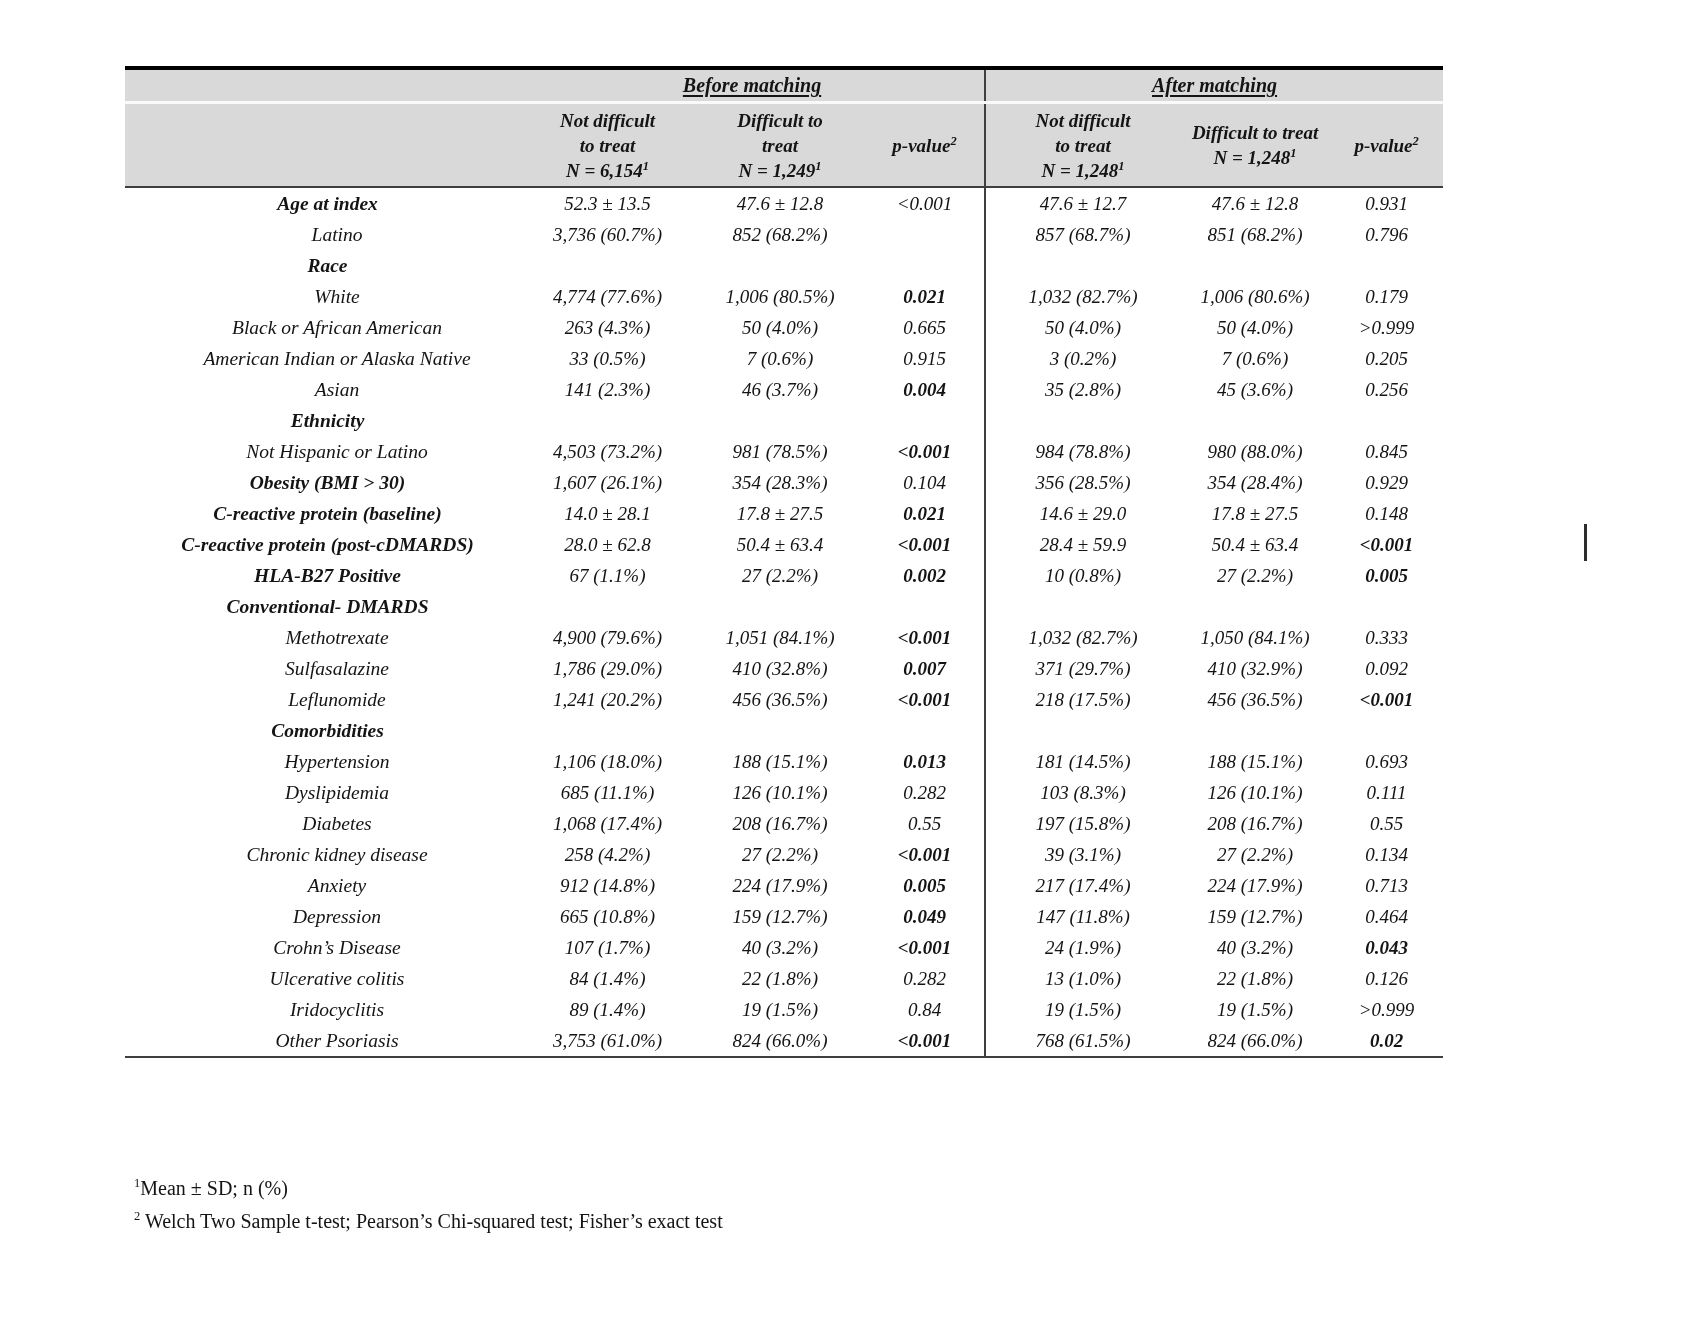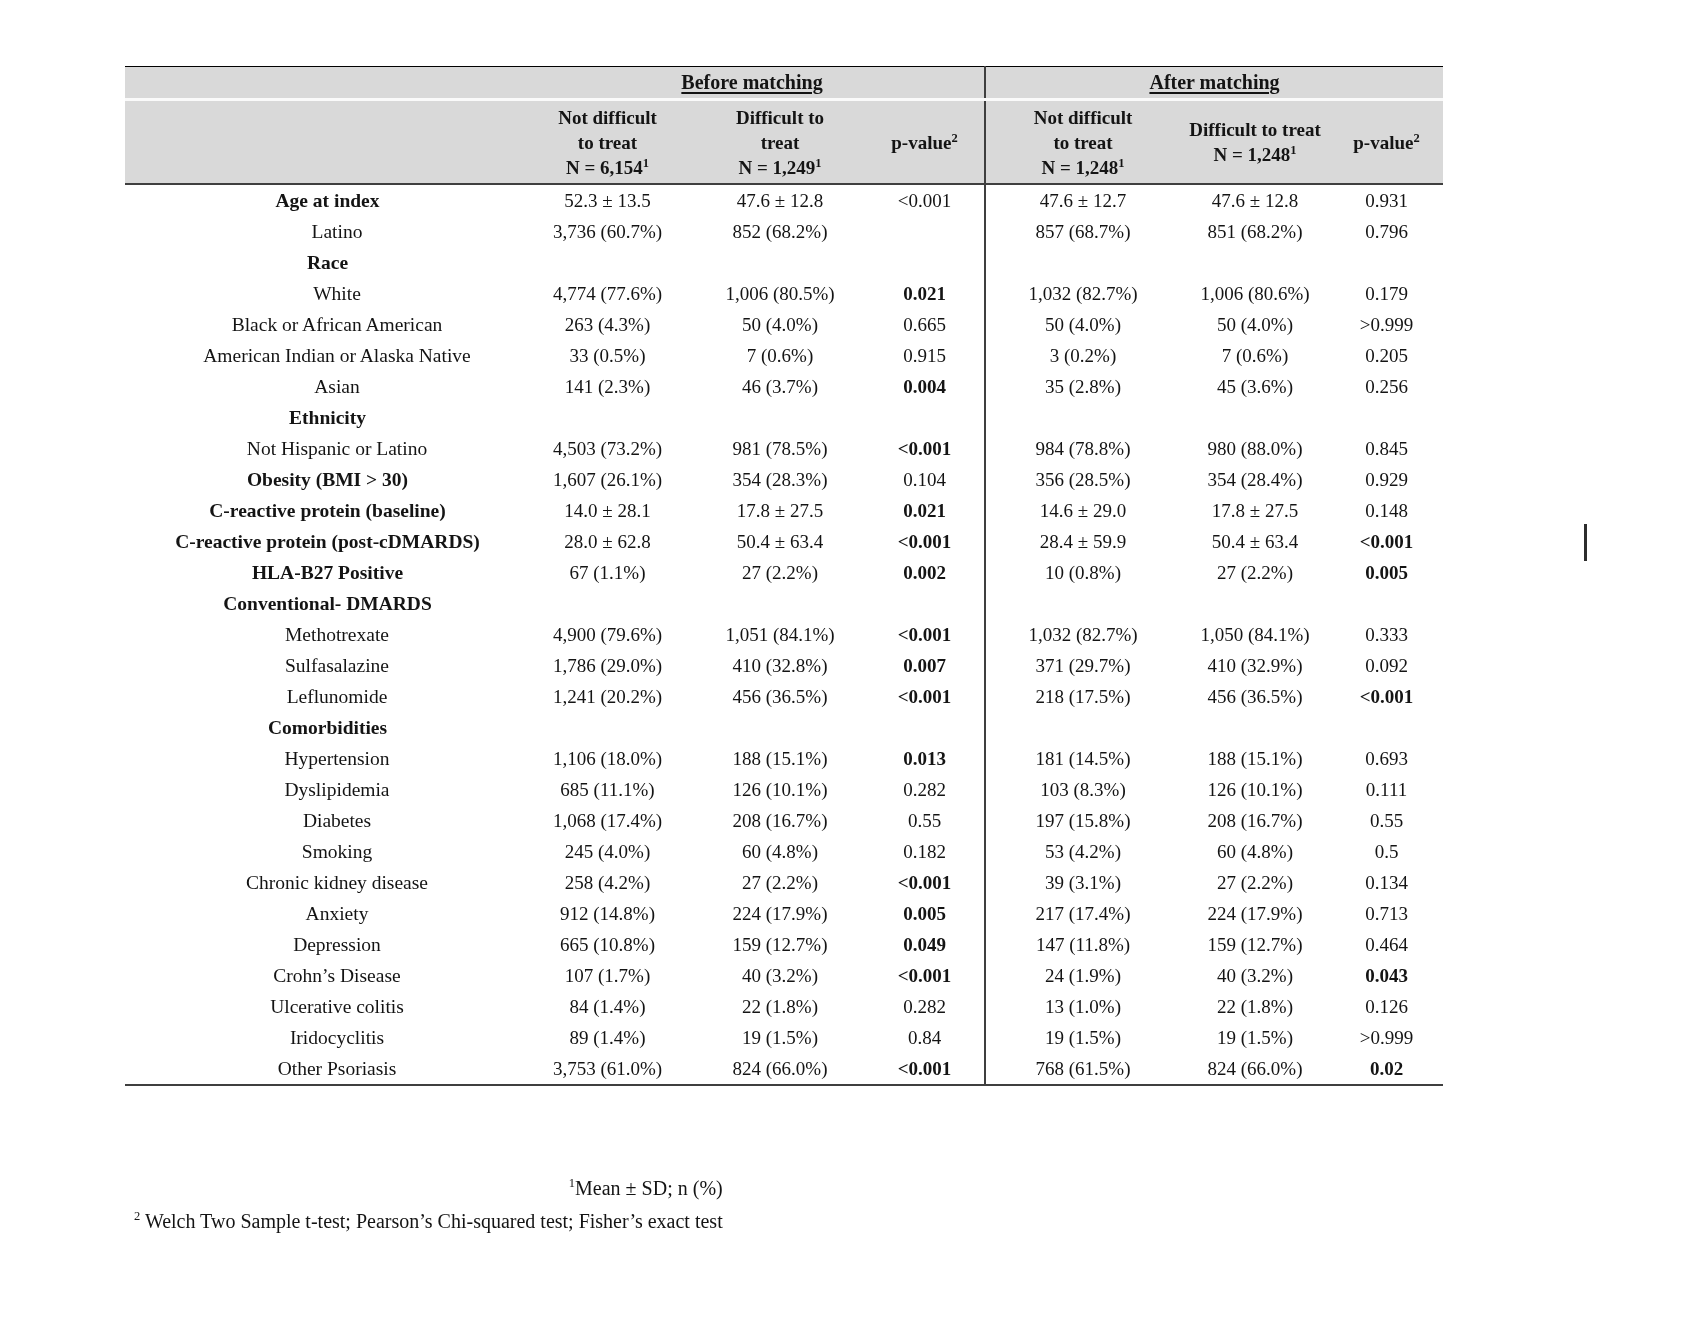--- a/index.html
+++ b/index.html
@@ -4,21 +4,21 @@
 <style>
   html,body { margin:0; padding:0; }
   body {
     width:1700px; height:1319px; background:#ffffff; position:relative;
     font-family:"Liberation Serif","DejaVu Serif",serif; color:#141414;
     -webkit-font-smoothing:antialiased;
   }
   table.match-table {
     position:absolute; left:125px; top:66px; width:1318px;
     border-collapse:collapse; table-layout:fixed;
-    border-top:1px solid #000000; border-bottom:2px solid #3f3f3f;
+    border-top:4px solid #000000; border-bottom:2px solid #3f3f3f;font-style:italic;
   }
   thead th { background:#d9d9d9; font-weight:bold; padding:0; }
   tr.grp-row th {
     height:31px; font-size:20px; vertical-align:middle; text-align:center;
     border-bottom:3px solid #fafafa;
   }
   tr.grp-row th span.grp-label { text-decoration:underline; text-underline-offset:3px; }
   tr.col-row th {
     height:82px; font-size:19px; line-height:25px; vertical-align:middle;
     text-align:center; border-bottom:2px solid #3f3f3f;
@@ -26,21 +26,21 @@
   .divl { border-left:2px solid #3f3f3f;margin-top:21px; }
   tbody td {
     height:31px; padding:0; font-size:19px; text-align:center; vertical-align:middle;
     white-space:nowrap; overflow:hidden;
   }
   tbody td.lbl { text-align:center; padding-left:10px; font-size:19.5px; }
   tbody td.lbl.ind { padding-left:29px; }
   .b { font-weight:bold; }
   sup { font-size:12.5px; line-height:0; }
   .footnotes {
-    position:absolute; left:134px; top:1172px; font-size:20px; line-height:33px;text-align:right;
+    position:absolute; left:134px; top:1172px; font-size:20px; line-height:33px;
   }
   .footnotes .fline { white-space:nowrap; }
   .stray-mark {
     position:absolute; left:1584px; top:524px; width:3px; height:37px; background:#2d2d2d;
   }
 </style>
 </head>
 <body>
 
 <div>
@@ -271,29 +271,20 @@
         <tr>
       <td class="lbl ind"><span>Diabetes</span></td>
       <td class="val">1,068 (17.4%)</td>
       <td class="val">208 (16.7%)</td>
       <td class="val">0.55</td>
       <td class="val divl">197 (15.8%)</td>
       <td class="val">208 (16.7%)</td>
       <td class="val">0.55</td>
     </tr>
         <tr>
-      <td class="lbl ind"><span>Smoking</span></td>
-      <td class="val">245 (4.0%)</td>
-      <td class="val">60 (4.8%)</td>
-      <td class="val">0.182</td>
-      <td class="val divl">53 (4.2%)</td>
-      <td class="val">60 (4.8%)</td>
-      <td class="val">0.5</td>
-    </tr>
-        <tr>
       <td class="lbl ind"><span>Chronic kidney disease</span></td>
       <td class="val">258 (4.2%)</td>
       <td class="val">27 (2.2%)</td>
       <td class="val b">&lt;0.001</td>
       <td class="val divl">39 (3.1%)</td>
       <td class="val">27 (2.2%)</td>
       <td class="val">0.134</td>
     </tr>
         <tr>
       <td class="lbl ind"><span>Anxiety</span></td>

